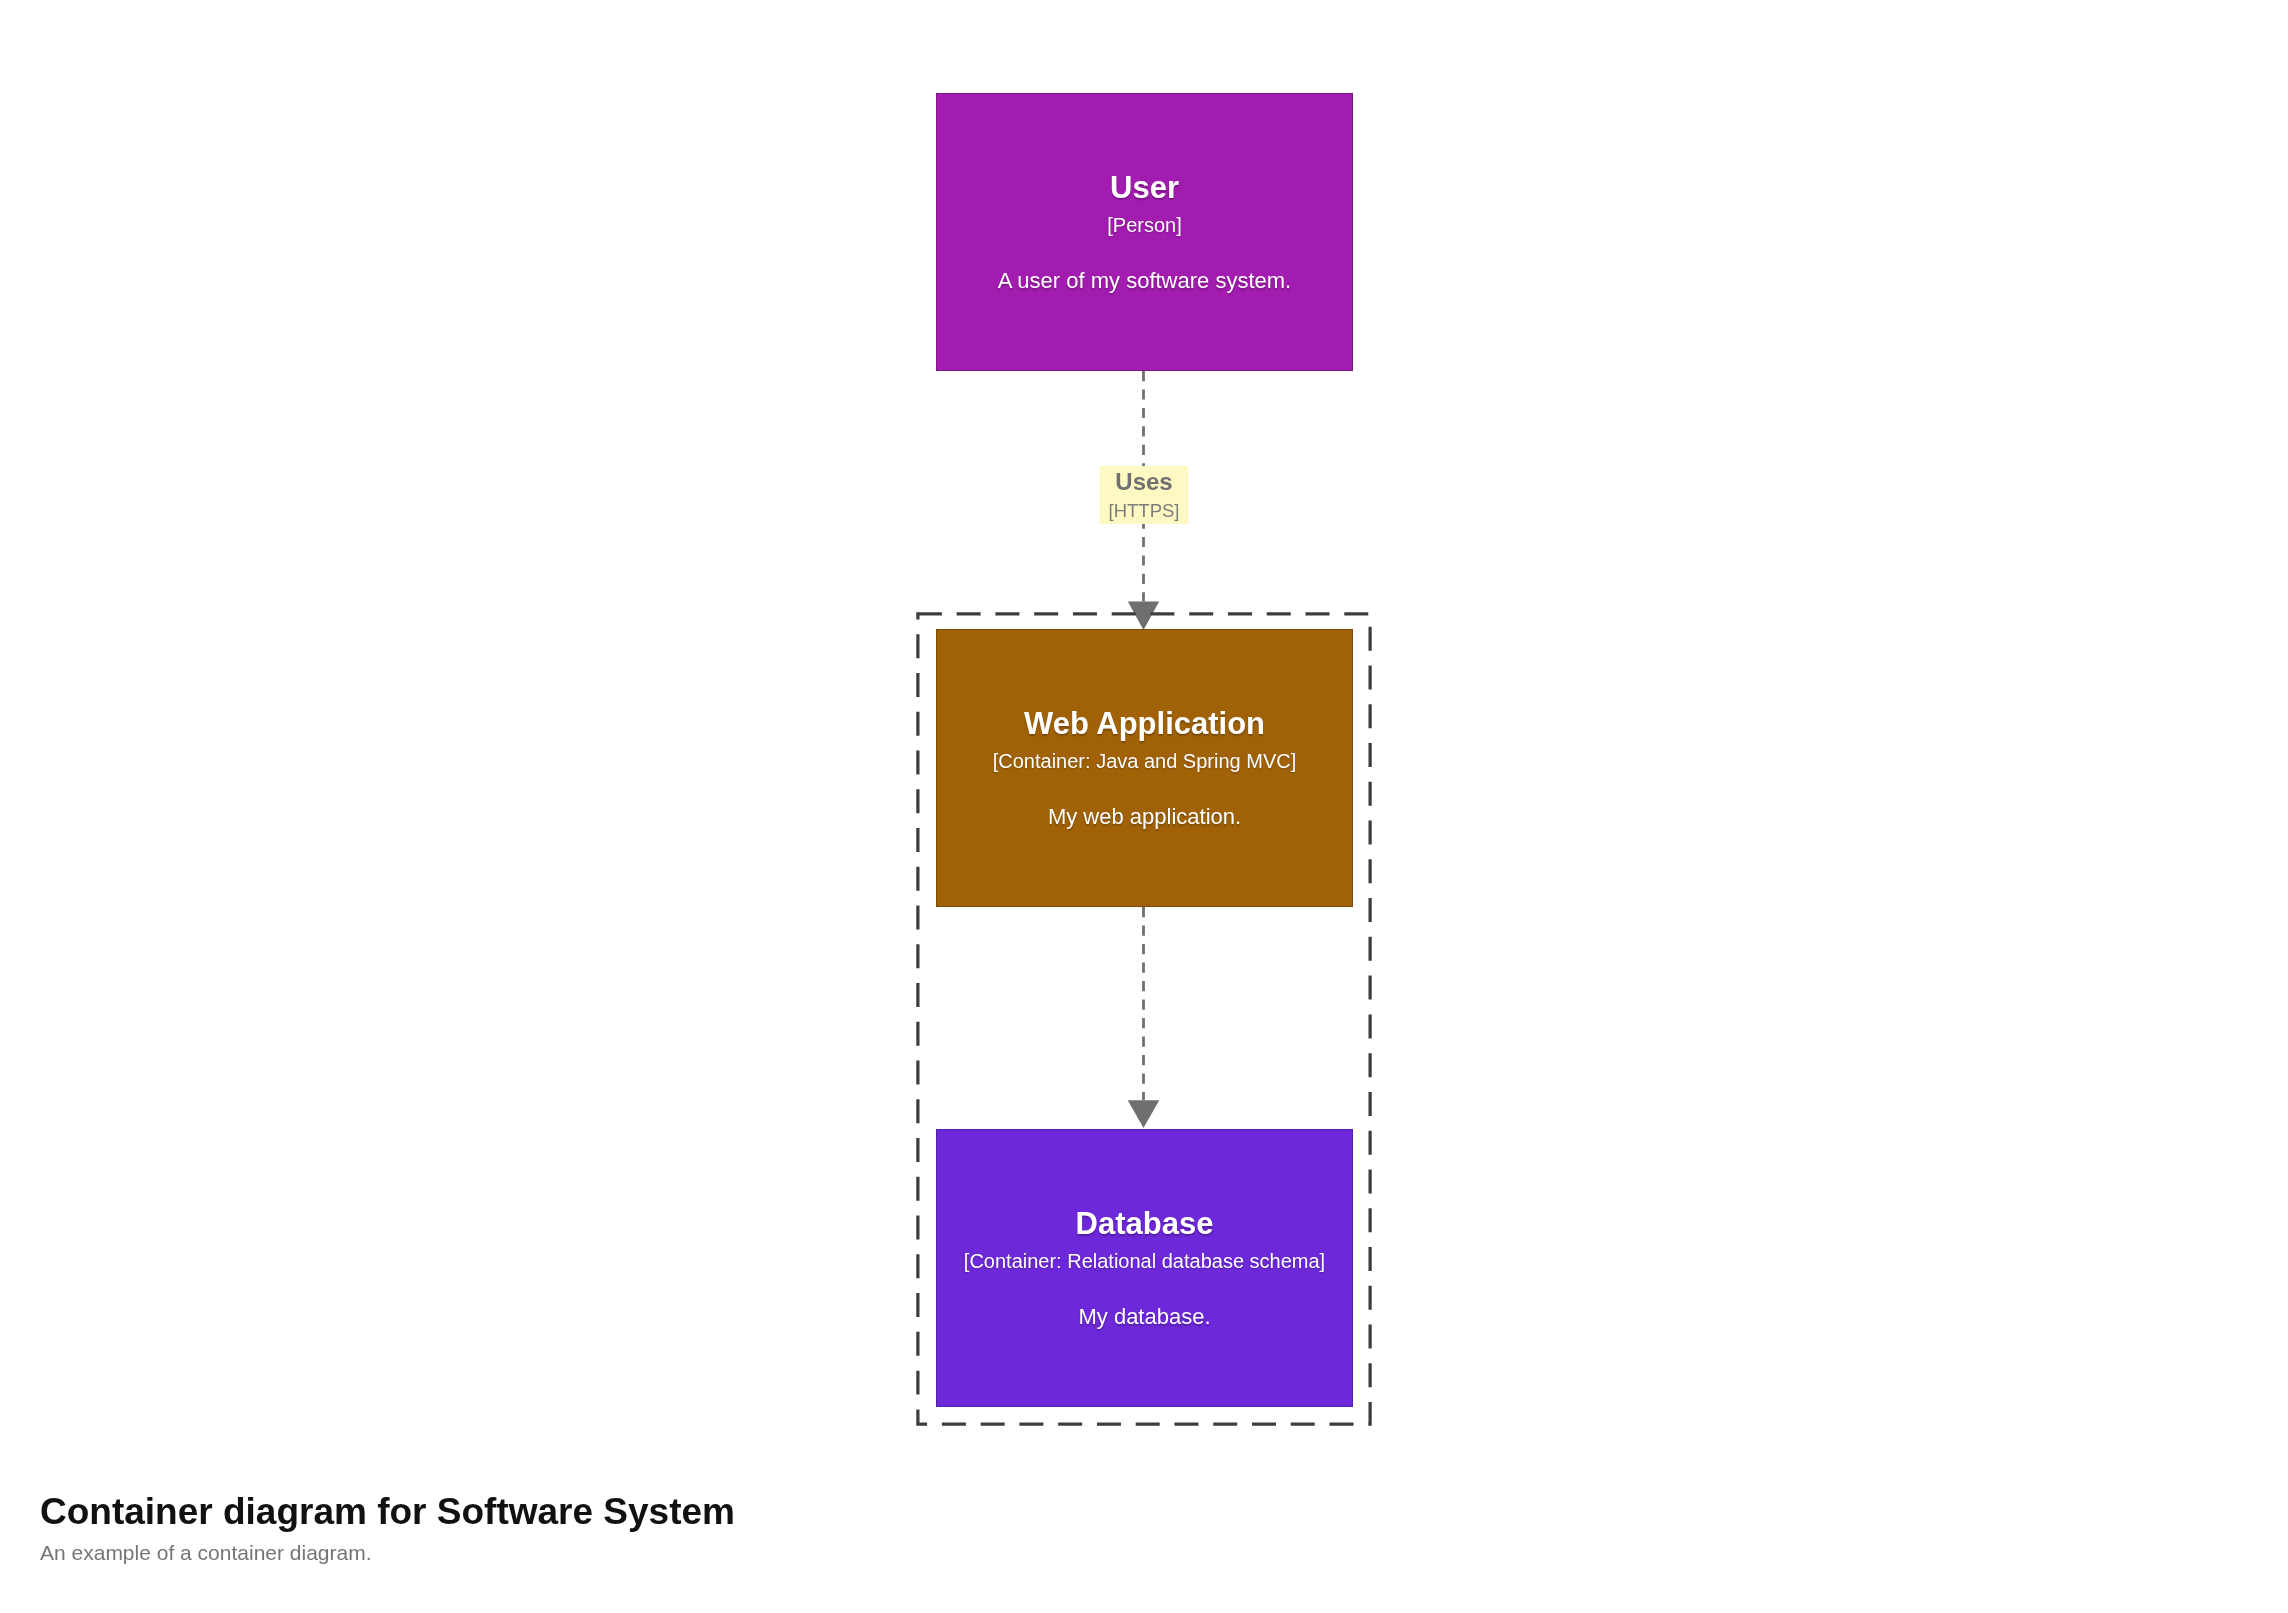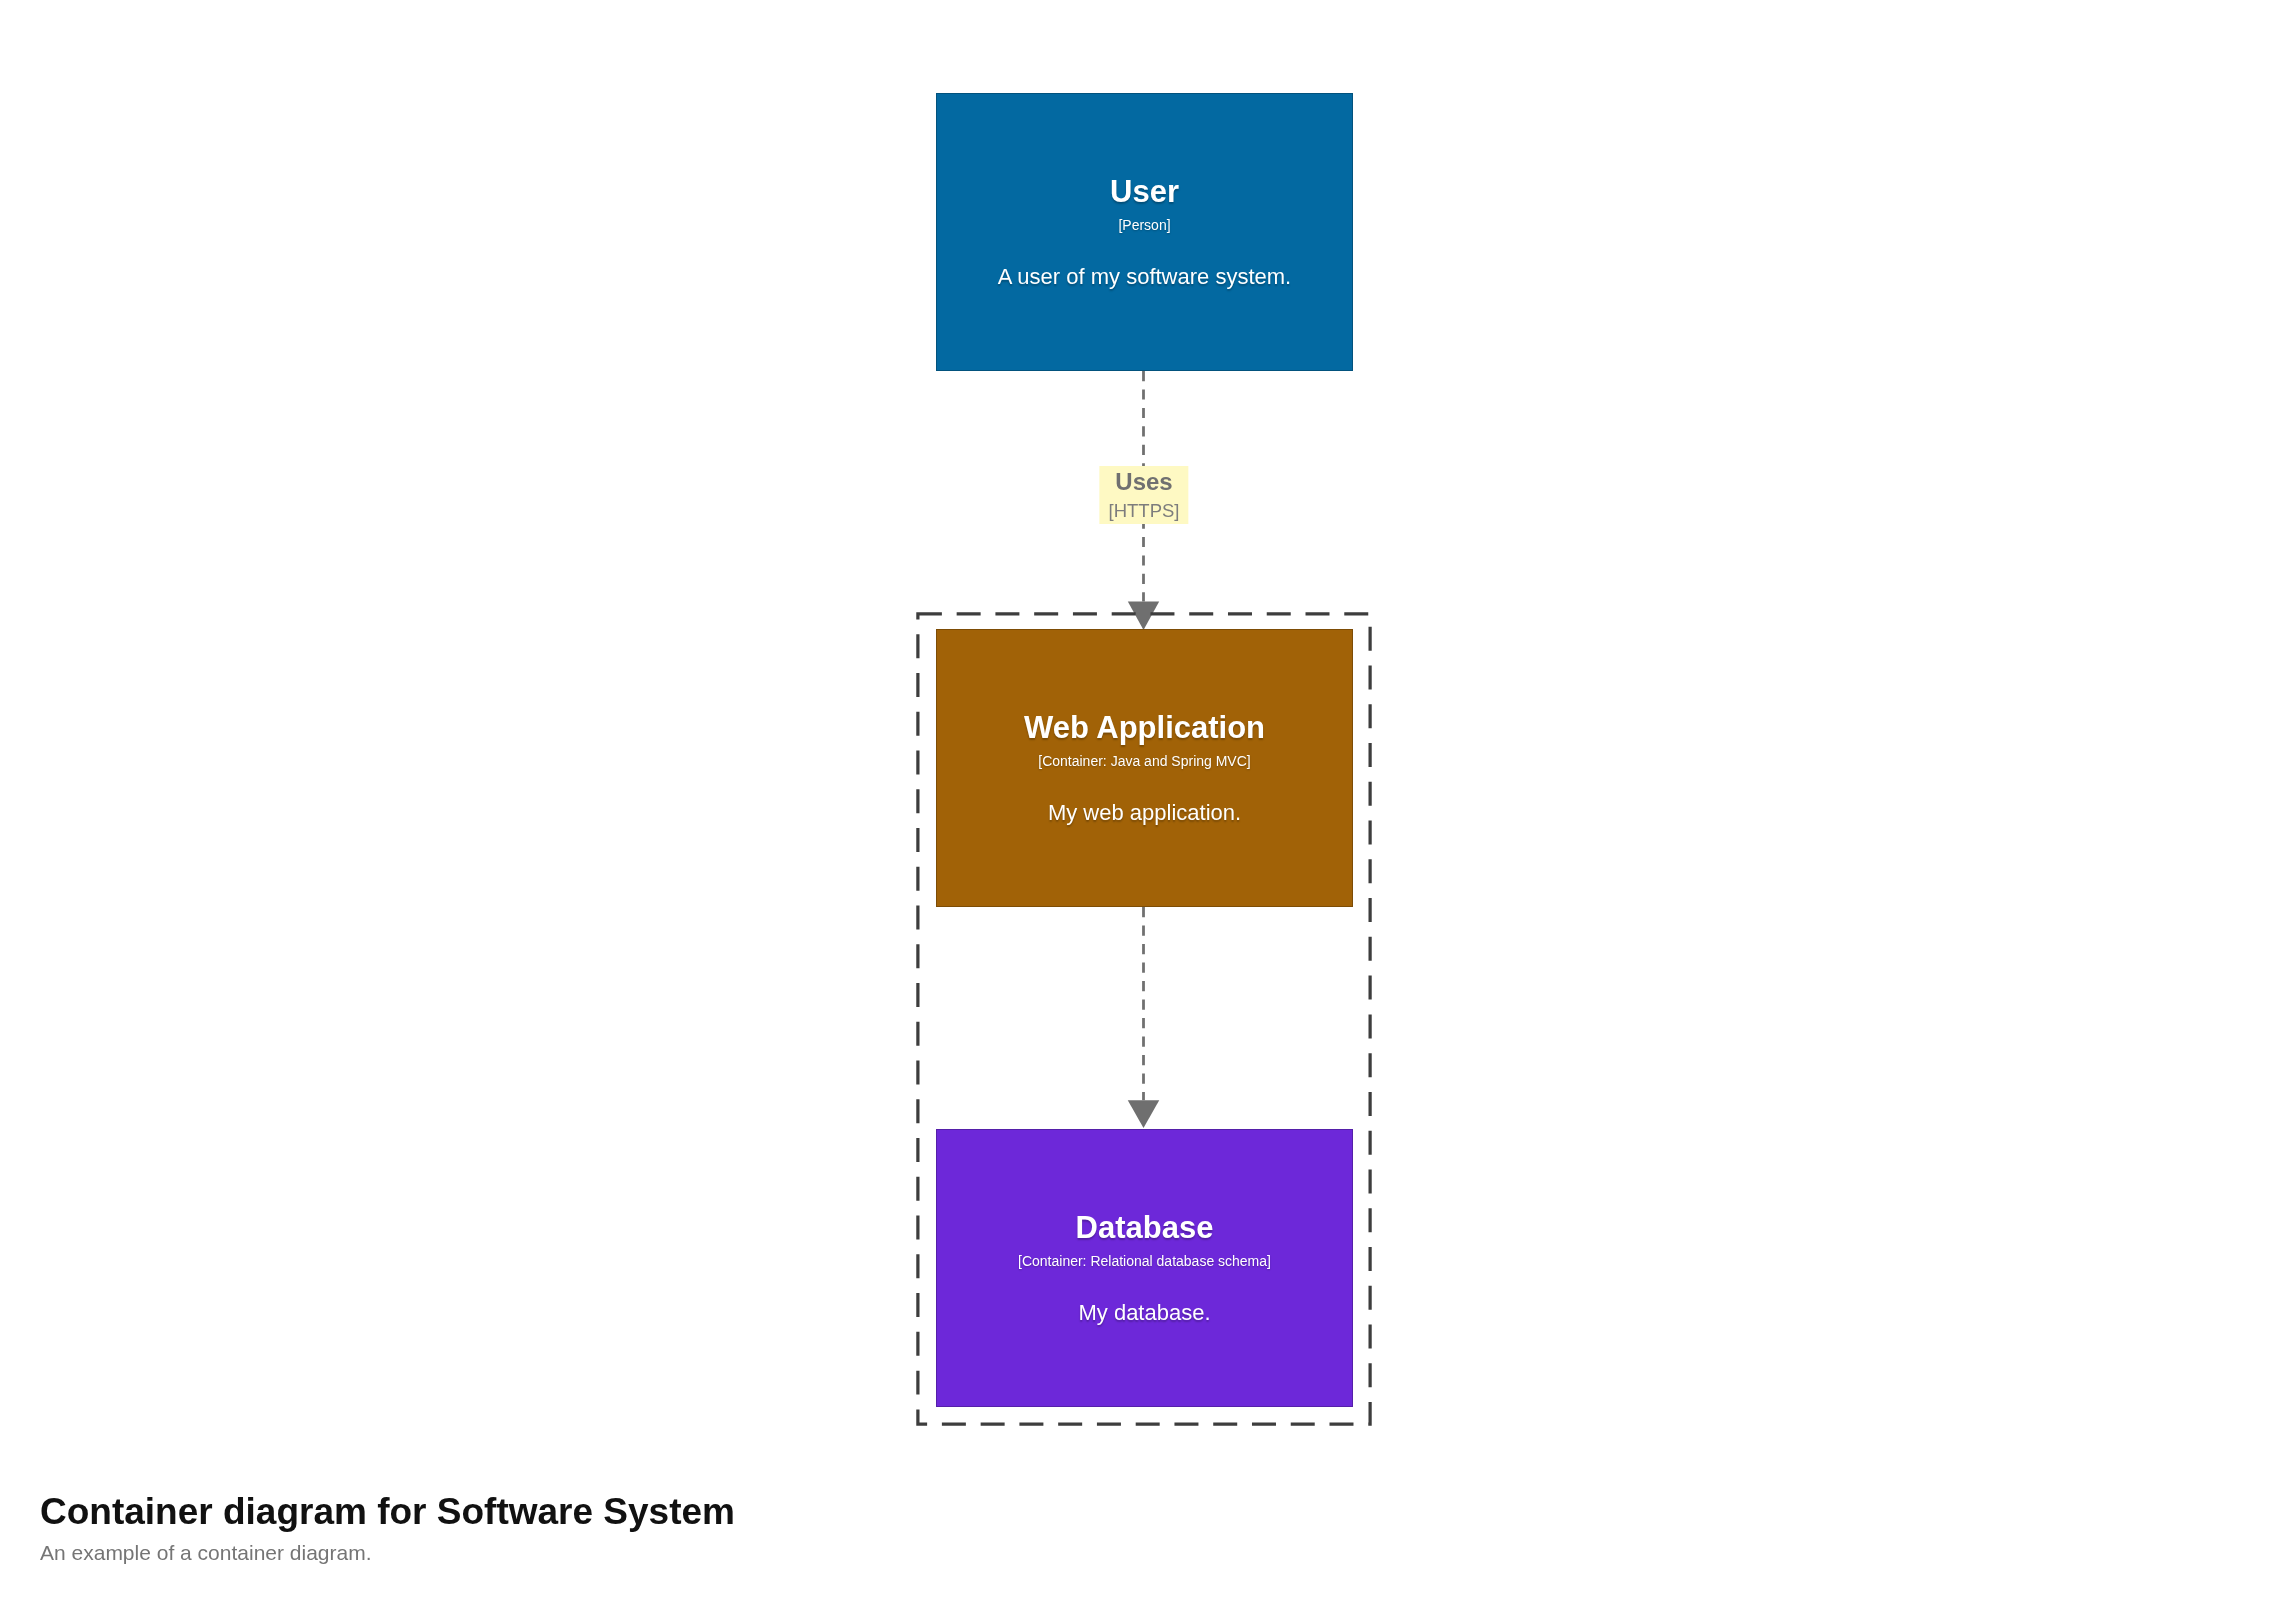--- a/index.html
+++ b/index.html
@@ -30,21 +30,21 @@
     color: #ffffff;
     padding: 9.2px 22px;
   }
   .node .node-title {
     font-size: 31px;
     font-weight: bold;
     line-height: 1.15;
     text-shadow: 0 1.8px 1.8px rgba(0,0,0,0.25);
   }
   .node .node-meta {
-    font-size: 14px;
+    font-size: 20px;
     margin-top: 7.4px;
     text-shadow: 0 0.9px 1.8px rgba(0,0,0,0.25);
     text-align: right;
   }
   .node .node-desc {
     font-size: 22px;
     margin-top: 31px;
     text-shadow: 0 1.8px 1.8px rgba(0,0,0,0.25);
   }
   #node-user     { left: 936px; top: 93px;  }
@@ -98,21 +98,21 @@
     line-height: 27px;
     margin: 0;
   }
   #diagram-subtitle { margin-top: 5.5px; }
 </style>
 </head>
 <body>
 
 <div id="canvas">
 
-  <div class="node" id="node-user" style="background: #0369a1;">
+  <div class="node" id="node-user" style="background: #a21caf;">
     <div class="node-title">User</div>
     <div class="node-meta">[Person]</div>
     <div class="node-desc">A user of my software system.</div>
   </div>
 
   <svg class="edge-svg" id="edge-uses-svg" width="37" height="260" viewBox="0 0 40 282">
     <line x1="20" y1="0" x2="20" y2="250" stroke="#707070" stroke-width="3" stroke-dasharray="11 9"></line>
     <polygon points="3,250 37,250 20,281" fill="#6f6f6f"></polygon>
   </svg>
   <div class="edge-label" id="label-uses">

